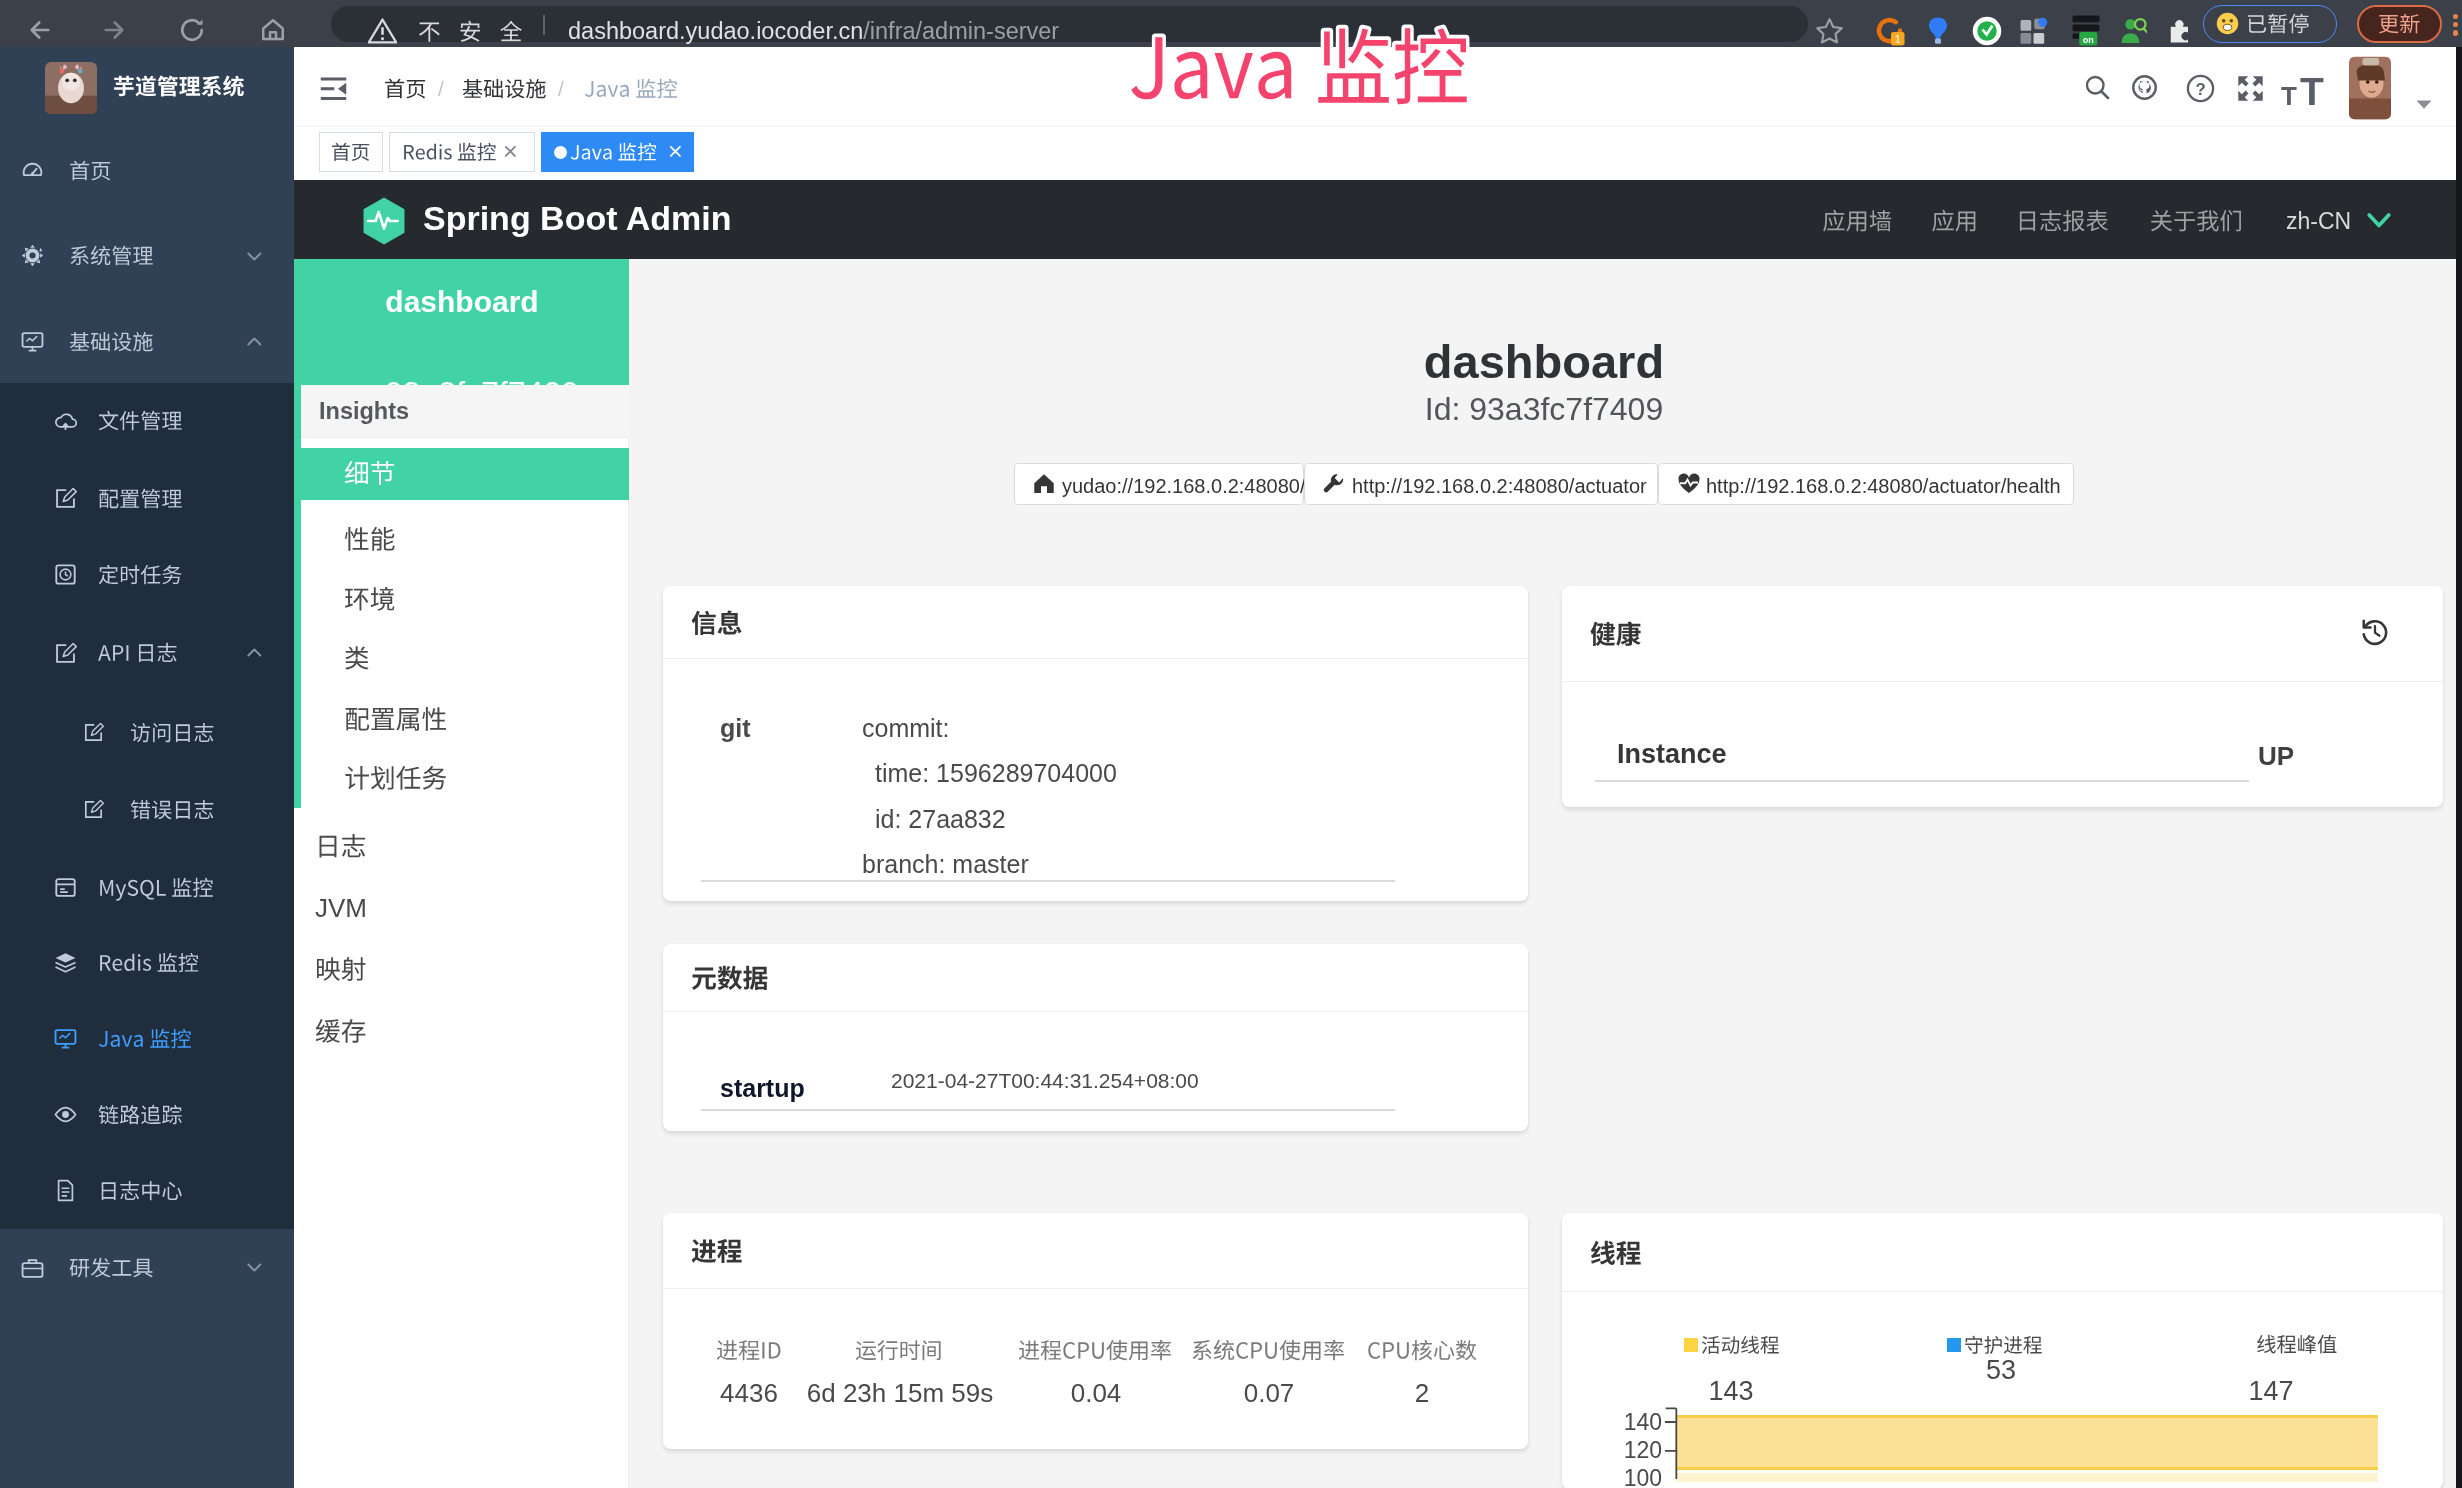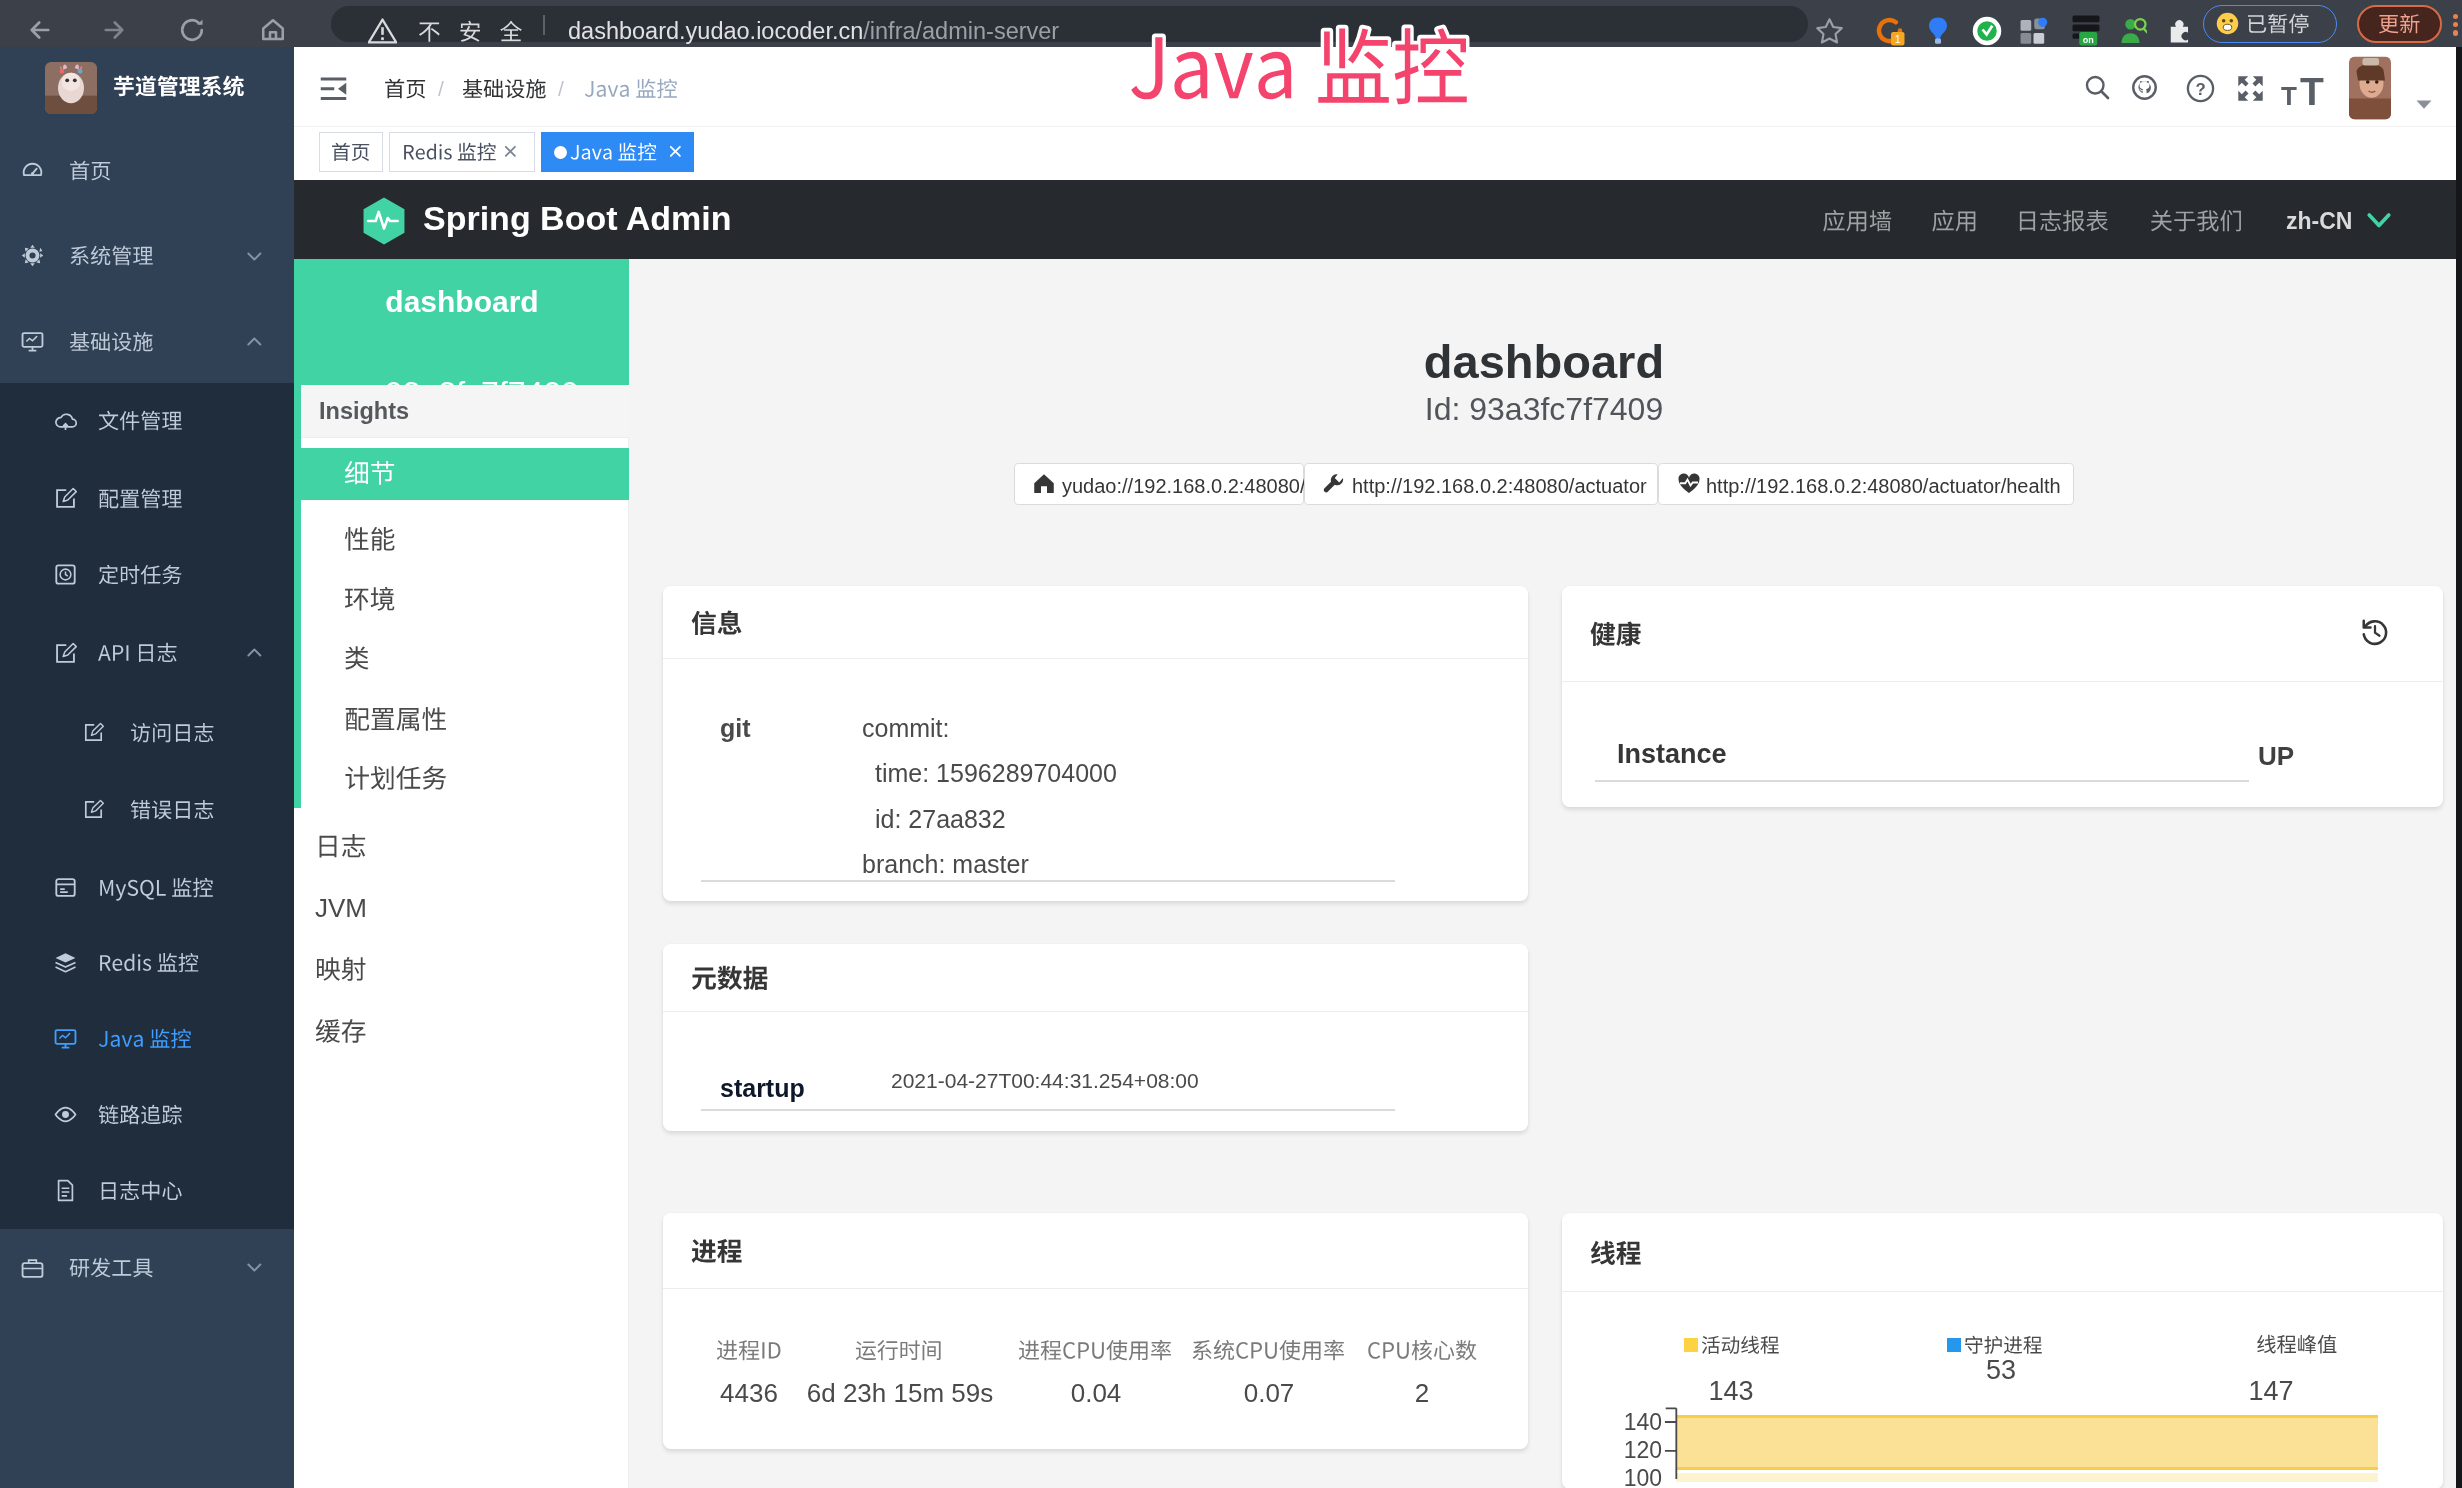--- a/index.html
+++ b/index.html
@@ -383,21 +383,21 @@
 <svg style="position:absolute;left:2015px;top:209px;overflow:visible" width="96" height="24" viewBox="0 0 126 32">
     <g transform="translate(0,27.3)">
       <path fill="#9fa2a5" d="M7.8 -10.9H23.3V-2.2H7.8ZM7.8 -13.2V-21.6H23.3V-13.2ZM5.5 -23.9V2.1H7.8V0.1H23.3V2H25.8V-23.9Z M39.4 -7.9V-1.2C39.4 1.4 40.3 2 43.9 2C44.6 2 50.2 2 51 2C54 2 54.7 1 55.1 -3C54.4 -3.2 53.4 -3.5 52.9 -3.9C52.8 -0.6 52.5 -0.1 50.8 -0.1C49.6 -0.1 45 -0.1 44 -0.1C42 -0.1 41.7 -0.3 41.7 -1.2V-7.9ZM42.7 -9.8C45.3 -8.3 48.2 -6 49.6 -4.4L51.3 -6C49.8 -7.6 46.8 -9.8 44.3 -11.2ZM54.1 -7.2C55.6 -4.6 57.4 -1 58.1 1.1L60.3 0.2C59.6 -1.9 57.7 -5.4 56.2 -8ZM35.6 -7.7C35 -5.2 33.9 -2.1 32.5 -0.2L34.6 0.9C36 -1.1 37.1 -4.4 37.7 -6.9ZM45.2 -26V-21.6H32.7V-19.3H45.2V-14.1H34.8V-11.9H58.5V-14.1H47.6V-19.3H60.4V-21.6H47.6V-26Z M75.1 -25V2.4H77.4V-12.2H78.4C79.5 -9 81.2 -6 83.2 -3.4C81.6 -1.7 79.8 -0.2 77.6 0.8C78.2 1.3 78.8 2 79.2 2.5C81.3 1.4 83.1 -0 84.7 -1.7C86.3 0 88.2 1.4 90.2 2.4C90.6 1.8 91.3 0.9 91.9 0.4C89.8 -0.5 87.9 -1.8 86.2 -3.5C88.4 -6.5 90 -10.1 90.8 -13.9L89.2 -14.4L88.8 -14.4H77.4V-22.8H87.3C87.2 -20 87 -18.8 86.6 -18.4C86.4 -18.2 86 -18.2 85.3 -18.2C84.7 -18.2 82.7 -18.2 80.7 -18.4C81 -17.8 81.3 -17 81.3 -16.4C83.4 -16.3 85.3 -16.3 86.3 -16.3C87.4 -16.4 88 -16.6 88.6 -17.1C89.3 -17.9 89.6 -19.6 89.7 -24C89.8 -24.3 89.8 -25 89.8 -25ZM80.6 -12.2H88C87.3 -9.8 86.1 -7.3 84.6 -5.2C82.9 -7.3 81.6 -9.7 80.6 -12.2ZM67.9 -26V-19.8H63.5V-17.5H67.9V-10.9L63 -9.6L63.6 -7.3L67.9 -8.5V-0.4C67.9 0.1 67.7 0.2 67.1 0.3C66.7 0.3 65.1 0.3 63.4 0.2C63.7 0.9 64 1.9 64.1 2.5C66.6 2.5 68 2.4 68.9 2C69.8 1.7 70.2 1 70.2 -0.4V-9.2L74 -10.3L73.7 -12.6L70.2 -11.6V-17.5H73.7V-19.8H70.2V-26Z M100.8 2.4C101.5 2 102.7 1.6 111.3 -1.2C111.2 -1.7 111 -2.6 110.9 -3.2L103.4 -1V-7.8C105.2 -9.1 106.9 -10.4 108.3 -11.9C110.7 -5.4 115 -0.7 121.4 1.4C121.8 0.8 122.5 -0.1 123 -0.6C119.9 -1.5 117.3 -3 115.1 -5C117.1 -6.2 119.3 -7.8 121.1 -9.4L119.2 -10.7C117.9 -9.4 115.7 -7.7 113.8 -6.4C112.5 -8 111.4 -9.9 110.5 -11.9H122V-13.9H109.6V-16.7H119.6V-18.6H109.6V-21.3H121V-23.3H109.6V-26H107.3V-23.3H96.3V-21.3H107.3V-18.6H97.8V-16.7H107.3V-13.9H95V-11.9H105.3C102.4 -9.3 98 -6.9 94.1 -5.7C94.6 -5.2 95.3 -4.3 95.7 -3.8C97.4 -4.4 99.2 -5.3 101 -6.3V-1.7C101 -0.5 100.3 0.1 99.8 0.3C100.2 0.8 100.7 1.9 100.8 2.4Z"></path>
     </g>
   </svg>
 <svg style="position:absolute;left:2149px;top:209px;overflow:visible" width="96" height="24" viewBox="0 0 126 32">
     <g transform="translate(0,27.3)">
       <path fill="#9fa2a5" d="M6.9 -24.8C8.2 -23.1 9.5 -20.9 10 -19.4H4V-17.1H14.3V-13.3C14.3 -12.8 14.3 -12.2 14.2 -11.6H2.1V-9.3H13.8C12.8 -6 9.8 -2.4 1.5 0.4C2.1 0.9 2.9 1.9 3.2 2.4C11.2 -0.3 14.6 -3.9 16 -7.5C18.6 -2.7 22.6 0.7 28.1 2.3C28.5 1.6 29.2 0.6 29.8 0C24.1 -1.4 19.8 -4.7 17.5 -9.3H29V-11.6H16.9L16.9 -13.3V-17.1H27.3V-19.4H21.2C22.3 -21.1 23.5 -23.2 24.6 -25.1L22 -25.9C21.3 -24 19.8 -21.3 18.6 -19.4H10.1L12.2 -20.6C11.6 -22 10.2 -24.2 8.9 -25.8Z M34.8 -23.8V-21.5H45.6V-13.7H32.7V-11.3H45.6V-0.9C45.6 -0.3 45.3 -0.1 44.6 -0.1C44 -0.1 41.6 -0 39 -0.1C39.4 0.6 39.8 1.6 40 2.3C43.2 2.3 45.2 2.3 46.4 1.9C47.6 1.5 48 0.8 48 -0.9V-11.3H60.3V-13.7H48V-21.5H58.2V-23.8Z M83.8 -24C85.6 -22.4 87.7 -20.1 88.7 -18.7L90.6 -20C89.6 -21.5 87.4 -23.7 85.6 -25.2ZM87.8 -13.2C86.7 -11.3 85.3 -9.3 83.7 -7.5C83.2 -9.6 82.7 -12 82.4 -14.7H91.3V-16.9H82.2C81.9 -19.7 81.8 -22.7 81.8 -25.8H79.4C79.4 -22.7 79.5 -19.7 79.8 -16.9H72.7V-22.3C74.6 -22.7 76.4 -23.2 77.9 -23.7L76.3 -25.7C73.3 -24.6 68.3 -23.5 63.9 -22.8C64.2 -22.3 64.5 -21.5 64.6 -20.9C66.5 -21.1 68.4 -21.5 70.4 -21.8V-16.9H63.7V-14.7H70.4V-9.2L63.3 -7.8L64 -5.4L70.4 -6.9V-0.5C70.4 0 70.2 0.2 69.7 0.2C69.1 0.2 67.3 0.2 65.3 0.2C65.6 0.8 66 1.9 66.1 2.5C68.7 2.5 70.4 2.4 71.3 2.1C72.4 1.7 72.7 1 72.7 -0.5V-7.4L78.4 -8.8L78.2 -10.8L72.7 -9.7V-14.7H80C80.4 -11.3 81 -8.2 81.7 -5.6C79.5 -3.5 77 -1.8 74.4 -0.5C75 -0 75.6 0.7 76 1.3C78.3 0.1 80.5 -1.5 82.6 -3.3C83.9 0.4 85.9 2.6 88.3 2.6C90.6 2.6 91.5 1.1 91.9 -4.1C91.3 -4.3 90.5 -4.8 90 -5.4C89.8 -1.4 89.4 0.2 88.5 0.2C87 0.2 85.6 -1.8 84.4 -5.1C86.6 -7.3 88.4 -9.7 89.8 -12.4Z M104.8 -25C106.1 -23.1 107.7 -20.5 108.4 -18.9L110.3 -20.1C109.6 -21.6 108 -24.2 106.6 -26ZM103.5 -19.8V2.5H105.7V-19.8ZM110.8 -24.9V-22.8H119.3V-0.5C119.3 0 119.1 0.2 118.6 0.2C118.1 0.2 116.3 0.2 114.6 0.2C114.9 0.8 115.2 1.8 115.3 2.4C117.8 2.4 119.4 2.4 120.3 2C121.2 1.6 121.6 0.9 121.6 -0.5V-24.9ZM100 -25.9C98.7 -21.1 96.6 -16.3 94.1 -13.2C94.5 -12.6 95.2 -11.4 95.4 -10.8C96.1 -11.8 96.8 -12.9 97.5 -14.1V2.4H99.7V-18.6C100.7 -20.7 101.5 -23 102.1 -25.3Z"></path>
     </g>
   </svg>
-<div class="txt" style="left:2286px;top:208px;font-size:23px;color:#d9dadb;font-weight:700;">zh-CN</div>
+<div class="txt" style="left:2286px;top:208px;font-size:23px;color:#d9dadb;font-weight:400;">zh-CN</div>
 <svg class="abs" style="left:2366px;top:212px;" width="26" height="18" viewBox="0 0 34 24">
     <path d="M4 4l13 14L30 4" stroke="#42d3a5" stroke-width="5" fill="none" stroke-linecap="round" stroke-linejoin="round"></path>
   </svg>
 <div class="abs" style="left:294px;top:259px;width:335px;height:1230px;background:#fff;border-right:1.5px solid #ededed"></div>
 <div class="abs" style="left:294px;top:259px;width:335px;height:127px;background:#42d3a5"></div>
 <div class="txt" style="left:462px;top:285px;transform:translateX(-50%);font-size:30px;color:#fff;font-weight:bold;">dashboard</div>
 <div class="txt" style="left:482px;top:331px;transform:translateX(-50%);font-size:32px;color:#fff;font-weight:400;margin-top:44px;">93a3fc7f7409</div>
 <div class="abs" style="left:294px;top:385px;width:335px;height:53px;background:#f5f5f5;border-bottom:1.5px solid #ededed"></div>
 <div class="txt" style="left:319px;top:398px;font-size:23.5px;color:#55585c;font-weight:bold;">Insights</div>
 <div class="abs" style="left:294px;top:385px;width:6.8px;height:423px;background:#42d3a5"></div>

